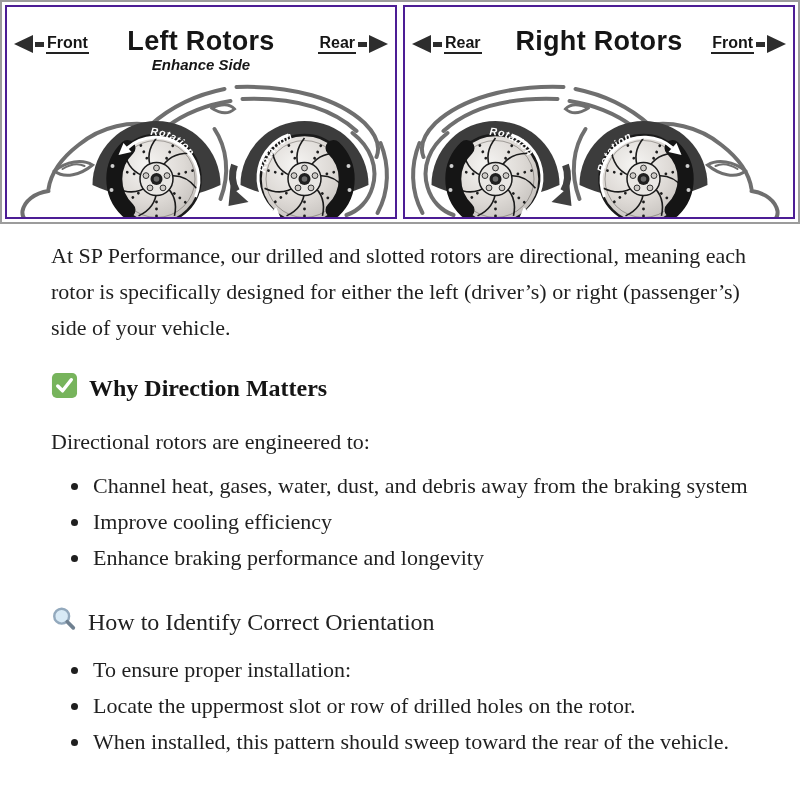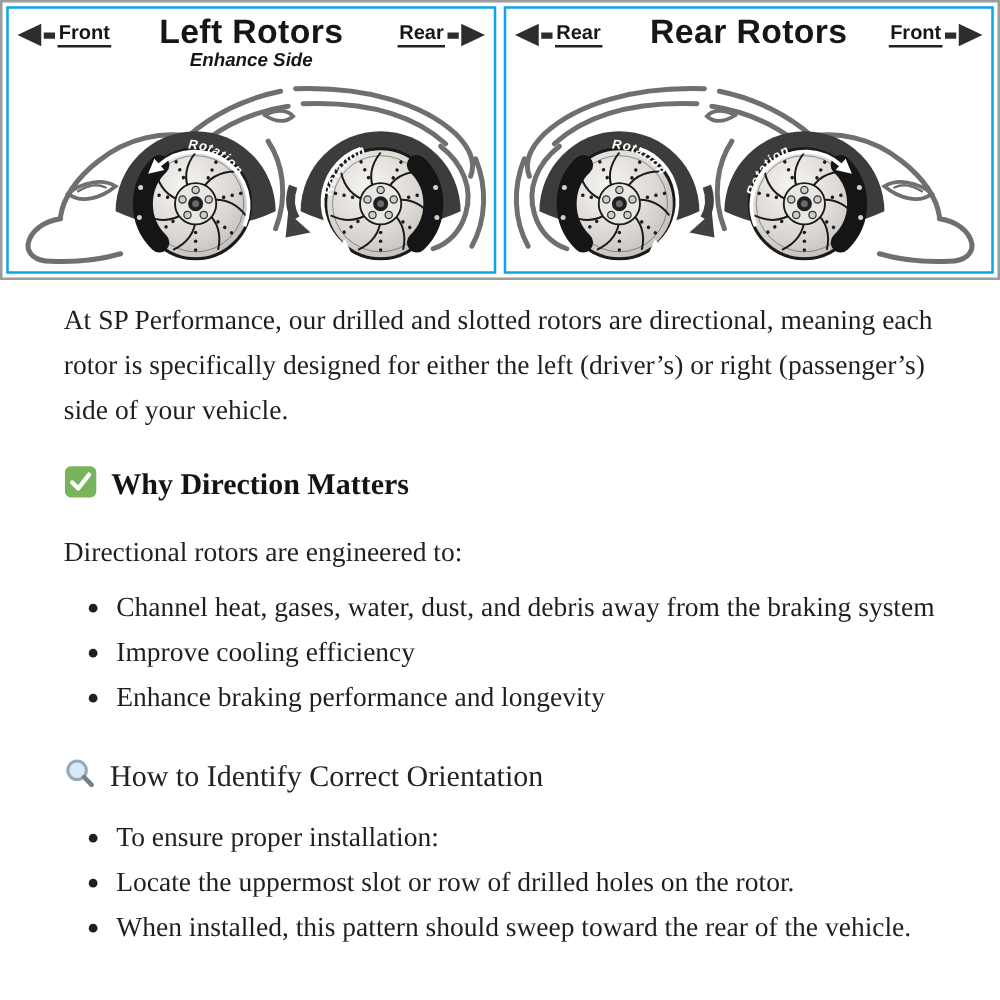--- a/index.html
+++ b/index.html
@@ -1,32 +1,32 @@
 <!DOCTYPE html>
 <html><head>
 <meta charset="utf-8">
 <style>
   html,body { margin:0; padding:0; background:#fff; }
   body { width:800px; font-family:"Liberation Serif", serif; color:#1f1f1f; }
 
   
   .diagram { display:flex; gap:6px; padding:3px; box-sizing:border-box;
              border:2px solid #9c9c9c; background:#fff; height:224px; }
-  .panel { flex:1; border:2px solid #0ea5e9; position:relative; overflow:hidden; background:#fff; }
+  .panel { flex:1; border:2px solid #4c1d95; position:relative; overflow:hidden; background:#fff; }
   .panel-header { position:relative; height:56px; font-family:"Liberation Sans", sans-serif; color:#161616; }
   .dir { position:absolute; top:12px; display:flex; align-items:center; gap:2px;
          font-weight:bold; font-size:16px; }
   .dir.left { left:7px; } .dir.right { right:7px; }
   .dir .lbl { border-bottom:2px solid #222; padding:0 1px 0 1px; line-height:1.05; }
   .tri-l { width:0; height:0; border-top:9px solid transparent; border-bottom:9px solid transparent;
            border-right:19px solid #2d2d2d; }
   .tri-r { width:0; height:0; border-top:9px solid transparent; border-bottom:9px solid transparent;
            border-left:19px solid #2d2d2d; }
   .tail { width:9px; height:5px; background:#2d2d2d; }
-  .panel-title { text-align:center; padding-top:5px; }
+  .panel-title { text-align:center; padding-top:5px;margin-top:16px; }
   .panel-title .t { font-size:27px; font-weight:bold; letter-spacing:.3px; line-height:1.0; }
   .panel-title .s { font-size:15px; font-weight:bold; font-style:italic; margin-top:1px; }
   svg.car { display:block; width:100%; height:152px; }
 
   
   article { padding:6px 26px 0 26px; font-size:22px; line-height:36px;margin-left:25px; }
   p.intro { margin:8px 0 0 0; }
   h2.sec { display:flex; align-items:flex-start; gap:11px; font-size:24px; line-height:32px;
            margin:26px 0 20px 0; font-weight:bold; color:#141414; }
   h2.sec.regular { font-weight:normal; margin:30px 0 14px 0; color:#222; }
@@ -186,21 +186,21 @@
   </div>
 
   <div class="panel">
     <div class="panel-header">
       <div class="dir left">
         <span class="tri-l"></span>
         <span class="tail"></span>
         <span class="lbl">Rear</span>
       </div>
       <div class="panel-title">
-        <div class="t">Rear Rotors</div>
+        <div class="t">Right Rotors</div>
       </div>
       <div class="dir right">
         <span class="lbl">Front</span>
         <span class="tail"></span>
         <span class="tri-r"></span>
       </div>
     </div>
 
     <svg class="car" viewBox="0 0 385 152" preserveAspectRatio="xMidYMin meet">
       <defs>

